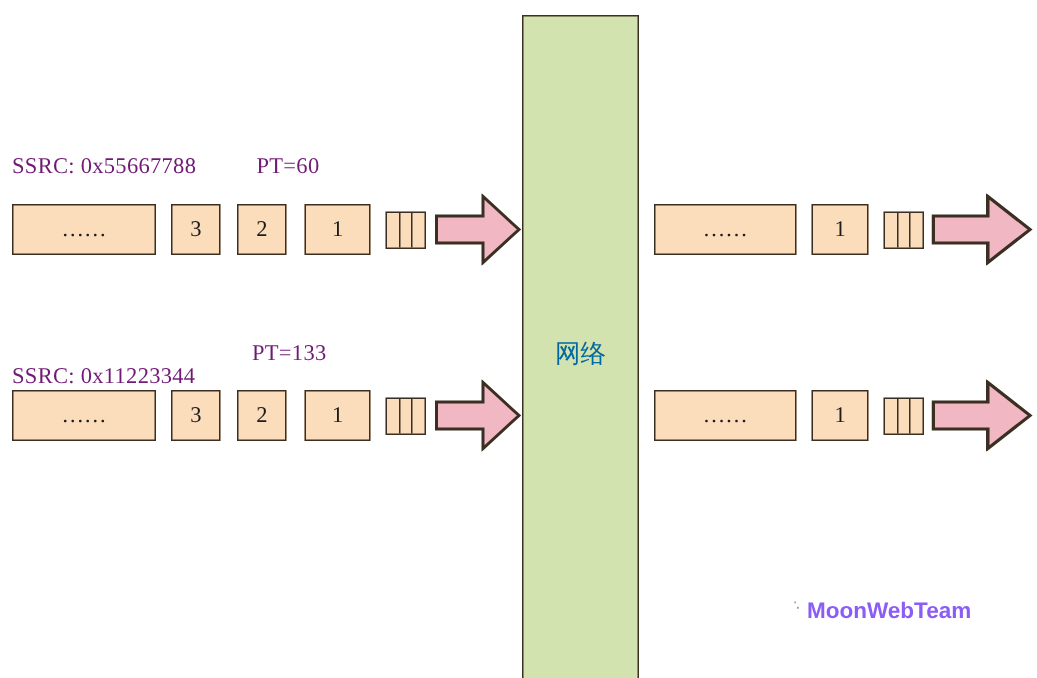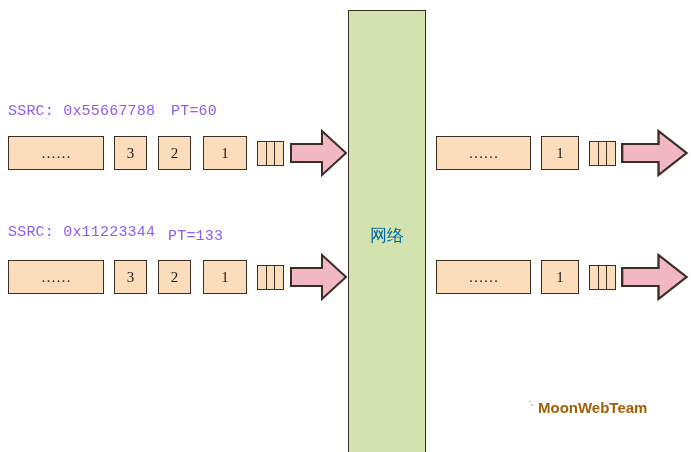--- a/index.html
+++ b/index.html
@@ -6,24 +6,23 @@
   .canvas{
     position:relative;
     width:691px;height:452px;
     background:#ffffff;
     overflow:hidden;
     font-family:"Liberation Serif", serif;
   }
   .lbl{
     position:absolute;
     font-size:15px;
-    color:#8b5cf6;
+    color:#701a75;
     white-space:nowrap;
     letter-spacing:0.2px;
-    font-family:Liberation Mono, monospace;
   }
   .box{
     position:absolute;
     box-sizing:border-box;
     height:34px;
     border:1.5px solid #3a2f22;
     background:#FBDCBB;
     display:flex;
     align-items:center;
     justify-content:center;
@@ -56,21 +55,21 @@
     font-size:17px;
     color:#0369a1;
     font-family:Liberation Serif, serif;
   }
   .watermark{
     position:absolute;
     left:516px;top:398px;
     display:flex;
     align-items:center;
     gap:4px;
-    color:#a16207;
+    color:#8b5cf6;
     font-family:"Liberation Sans", sans-serif;
     font-size:15px;
     font-weight:bold;
   }
 </style>
 </head>
 <body>
 
 <div class="canvas">
 
@@ -85,21 +84,21 @@
   <div class="seg" style="left:257px;top:141px">
     <span></span>
       <span></span>
       <span></span>
   </div>
 
   <svg class="arrow" style="left:290px;top:129px" width="58" height="48" viewBox="0 0 58 48">
     <polygon points="1,15 32,15 32,2 56,24 32,46 32,33 1,33" fill="#F1B8C4" stroke="#3a2f22" stroke-width="2" stroke-linejoin="miter"></polygon>
   </svg>
 
-  <div class="lbl" style="left:8px;top:224px">SSRC: 0x11223344</div>
+  <div class="lbl" style="left:8px;top:243px">SSRC: 0x11223344</div>
   <div class="lbl" style="left:168px;top:228px">PT=133</div>
 
   <div class="box" style="left:8px;top:260px;width:96px">……</div>
   <div class="box" style="left:114px;top:260px;width:33px">3</div>
   <div class="box" style="left:158px;top:260px;width:33px">2</div>
   <div class="box" style="left:203px;top:260px;width:44px">1</div>
 
   <div class="seg" style="left:257px;top:265px">
     <span></span>
       <span></span>

